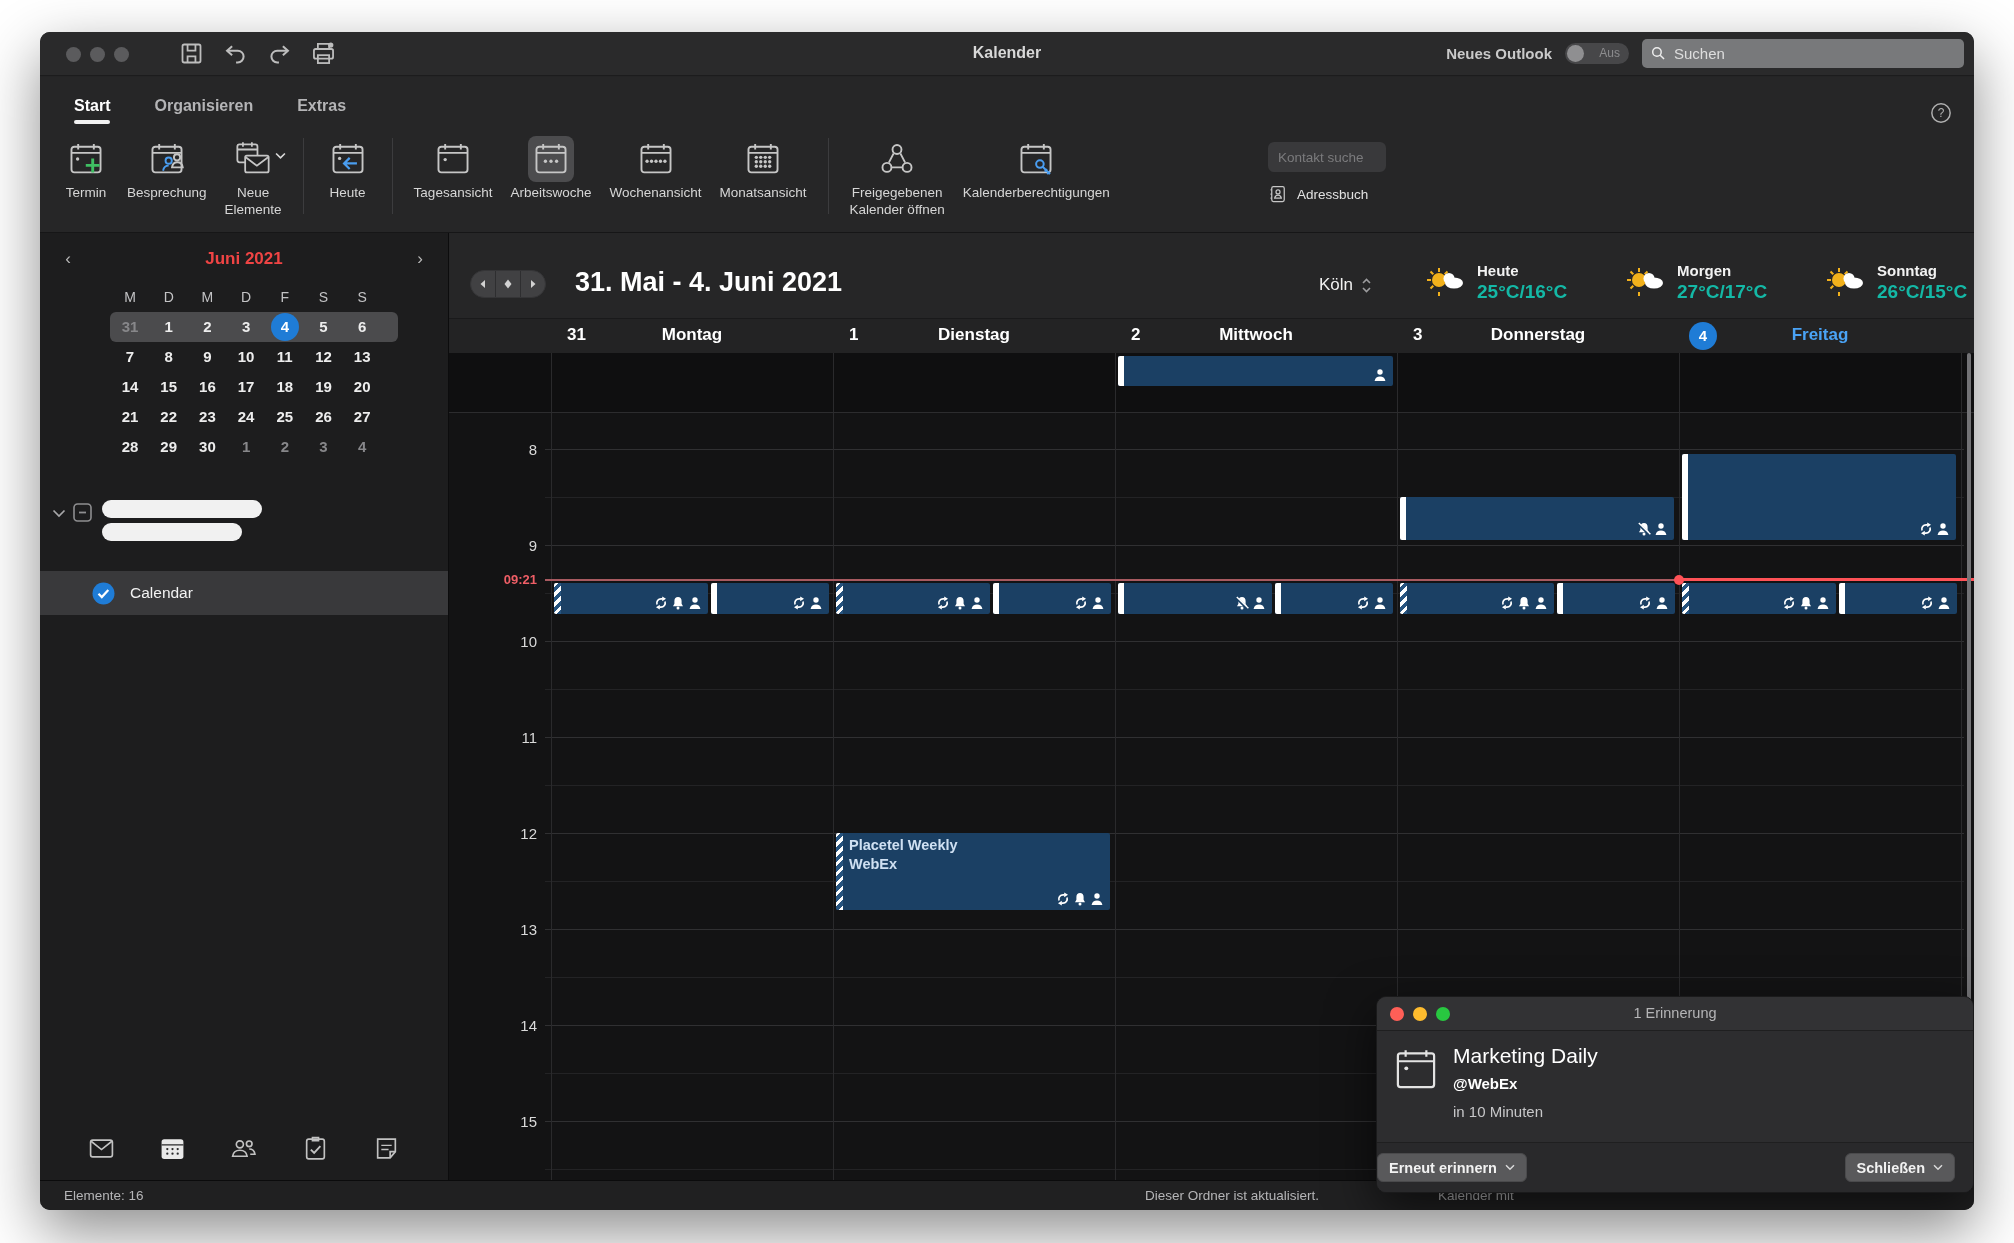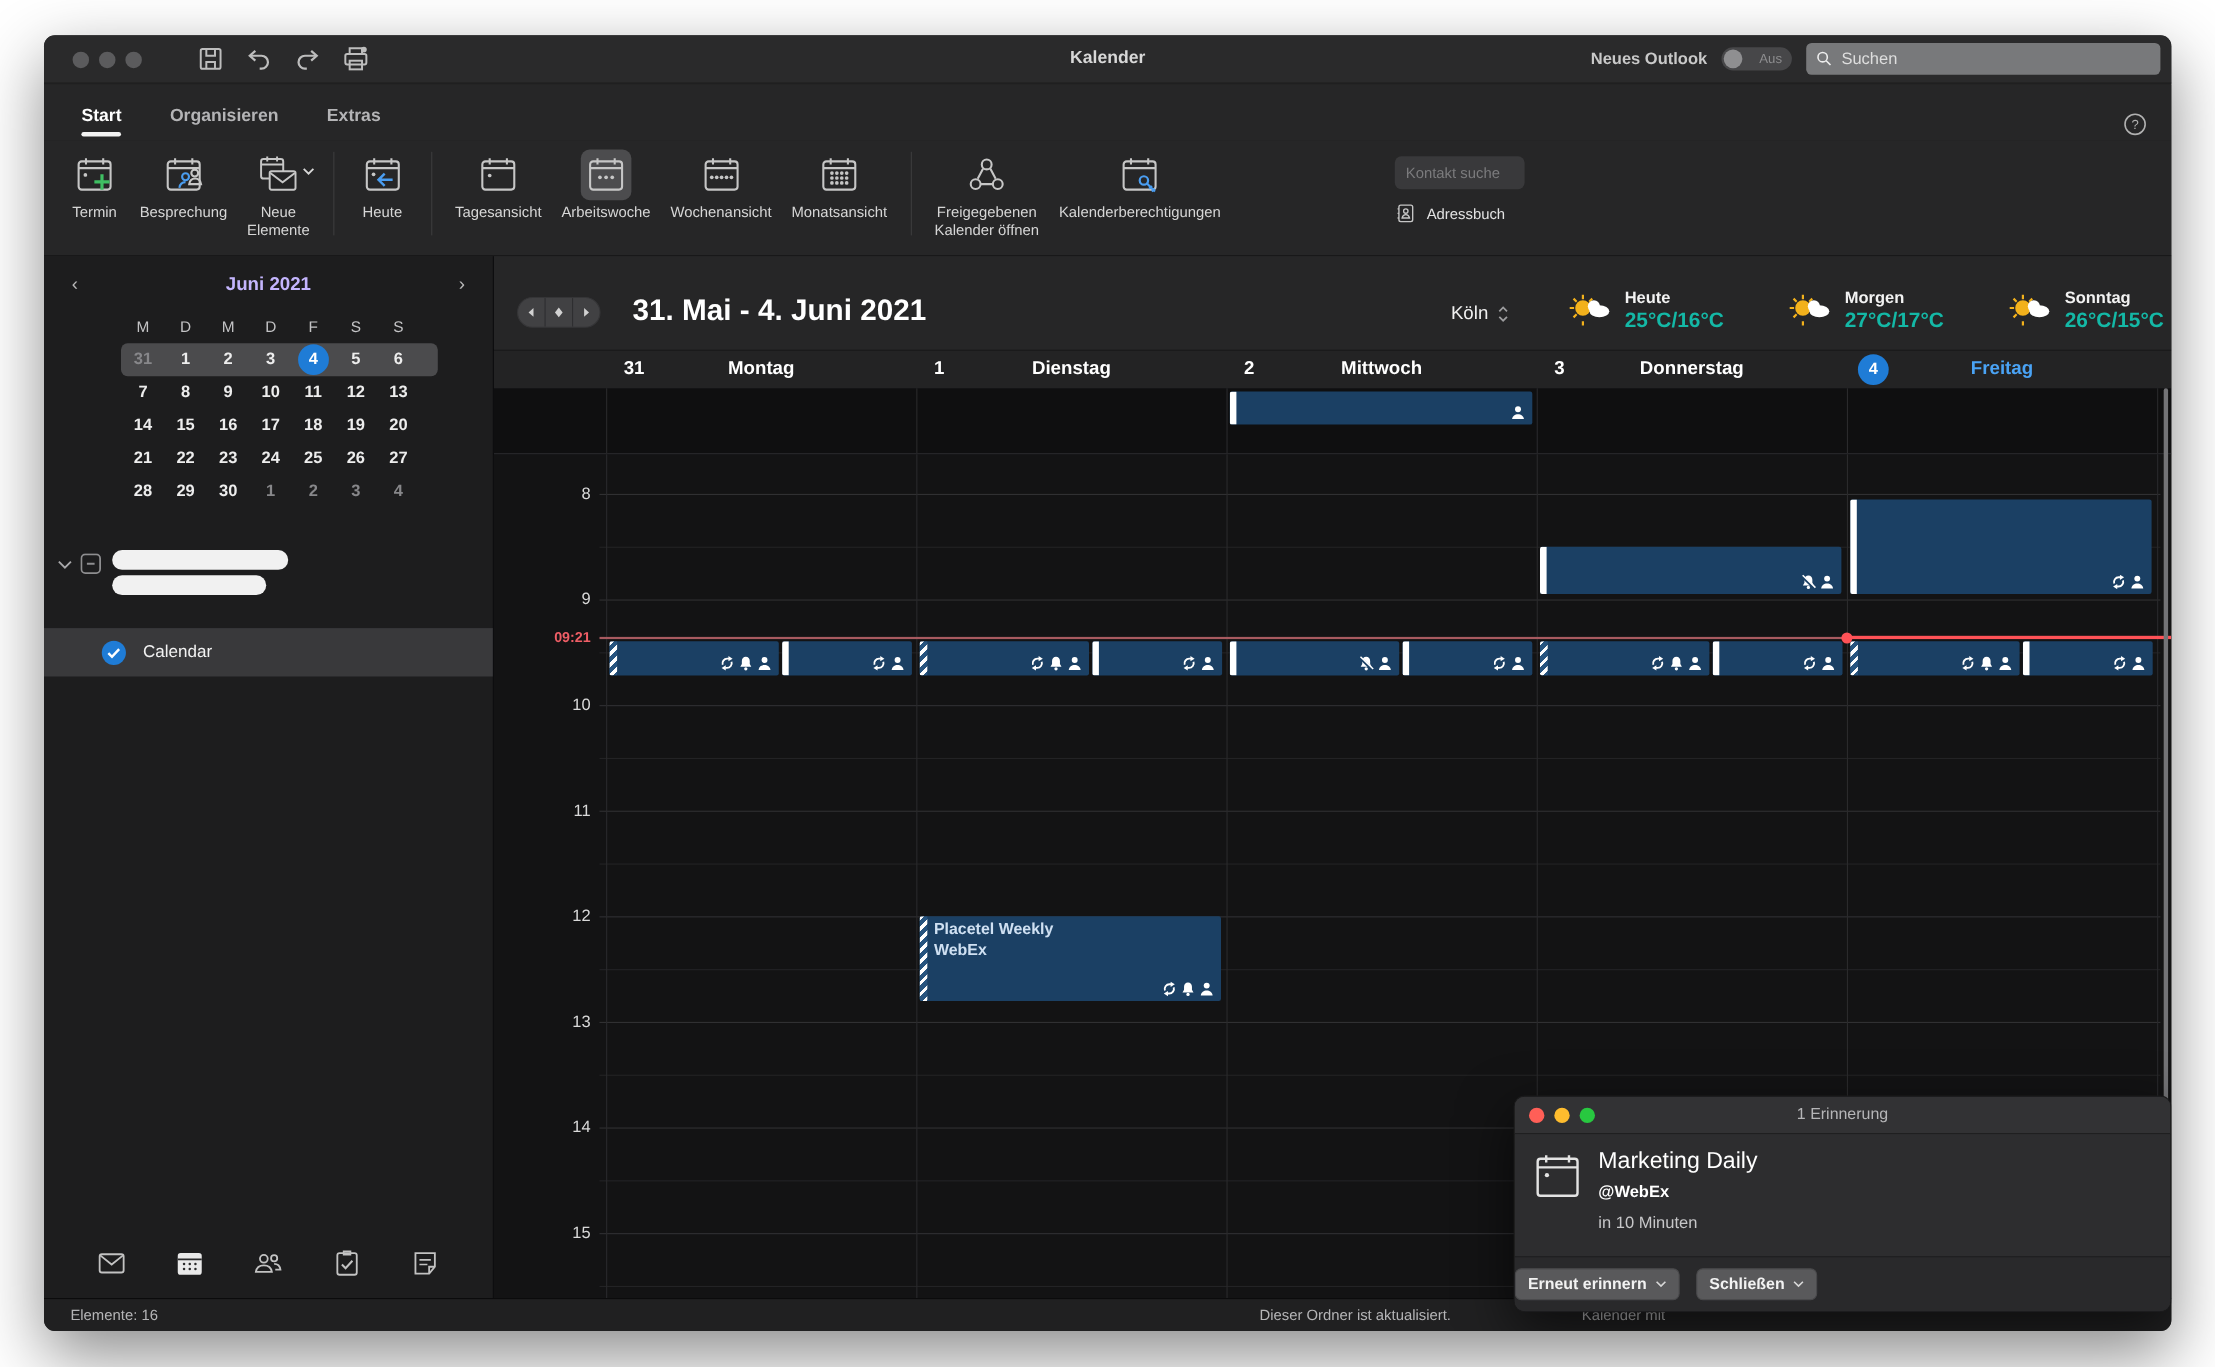--- a/index.html
+++ b/index.html
@@ -49,21 +49,21 @@
   .addressbook .ic { width:20px; height:20px; }
 
   
   .bodyrow { position:absolute; left:0; top:201px; right:0; bottom:30px; display:flex; }
   .sidebar { width:409px; background:#1d1d1e; border-right:1px solid #0c0c0d; position:relative; }
   .main { flex:1; position:relative; background:#262627; overflow:hidden; }
 
   
   .minical { position:relative; padding-top:16px; }
   .mc-nav { display:flex; align-items:center; padding:0 20px; }
-  .mc-title { flex:1; text-align:center; color:#c4b5fd; font-size:17px; font-weight:bold; }
+  .mc-title { flex:1; text-align:center; color:#ef4444; font-size:17px; font-weight:bold; }
   .mc-arrow { width:16px; height:16px; color:#b9b9b9; font-size:17px; line-height:16px; text-align:center; }
   .mc-grid { position:relative; margin-top:14px; height:200px; }
   .mc-cell { position:absolute; width:38px; height:28px; text-align:center; line-height:28px; font-size:15px; font-weight:bold; color:#ededed; }
   .mc-cell.hdr { color:#c3c3c5; font-weight:normal; font-size:14px; }
   .mc-cell.dim { color:#87878a; }
   .mc-band { position:absolute; left:70px; width:288px; height:30px; background:#4b4b4d; border-radius:6px; }
   .mc-today { position:absolute; width:28px; height:28px; border-radius:50%; background:var(--accent,#1f7cd6); color:#fff; text-align:center; line-height:28px; font-size:15px; font-weight:bold; }
 
   
   .acct { margin-top:10px; position:relative; height:78px; }
@@ -131,21 +131,21 @@
   .reminder { position:absolute; left:1336px; top:964px; width:598px; height:197px; background:#2d2d2f; border-radius:10px; box-shadow:0 16px 48px rgba(0,0,0,.6); z-index:10; overflow:hidden; border:1px solid #1a1a1b; }
   .rem-titlebar { position:relative; height:34px; background:#323234; border-bottom:1px solid #1f1f20;padding-left:36px; }
   .rem-lights { position:absolute; left:13px; top:10px; display:flex; gap:9px; }
   .rem-light { width:14px; height:14px; border-radius:50%; }
   .rem-title { position:absolute; left:0; top:8px; width:100%; text-align:center; color:#b5b5b7; font-size:14.5px; }
   .rem-body { position:relative; height:112px; }
   .rem-body .ic { position:absolute; left:17px; top:16px; width:44px; height:44px; }
   .rem-etitle { position:absolute; left:76px; top:13px; color:#ffffff; font-size:21px; font-weight:normal; }
   .rem-eloc { position:absolute; left:76px; top:44px; color:#ffffff; font-size:15px; font-weight:bold; }
   .rem-due { position:absolute; left:76px; top:72px; color:#c7c7c9; font-size:15px; }
-  .rem-footer { position:absolute; left:0; bottom:0; width:100%; height:50px; background:#29292b; border-top:1px solid #1f1f20; display:flex; align-items:center; justify-content:flex-start; gap:15px; padding-right:18px; }
+  .rem-footer { position:absolute; left:0; bottom:0; width:100%; height:50px; background:#29292b; border-top:1px solid #1f1f20; display:flex; align-items:center; justify-content:space-between; gap:15px; padding-right:18px; }
   .rem-btn { height:29px; background:#59595b; border-radius:6px; color:#f2f2f2; font-size:14.5px; font-weight:bold; display:flex; align-items:center; gap:8px; padding:0 11px; border:1px solid #4a4a4c; }
   .rem-btn .chev { width:10px; height:7px; display:inline-block; }
 </style>
 </head>
 <body style="--accent: #1f7cd6; --eventnavy: #1b4064; --redline: #ff5257;">
 
 <div class="win">
 
   <div class="titlebar">
     <div class="lights">

